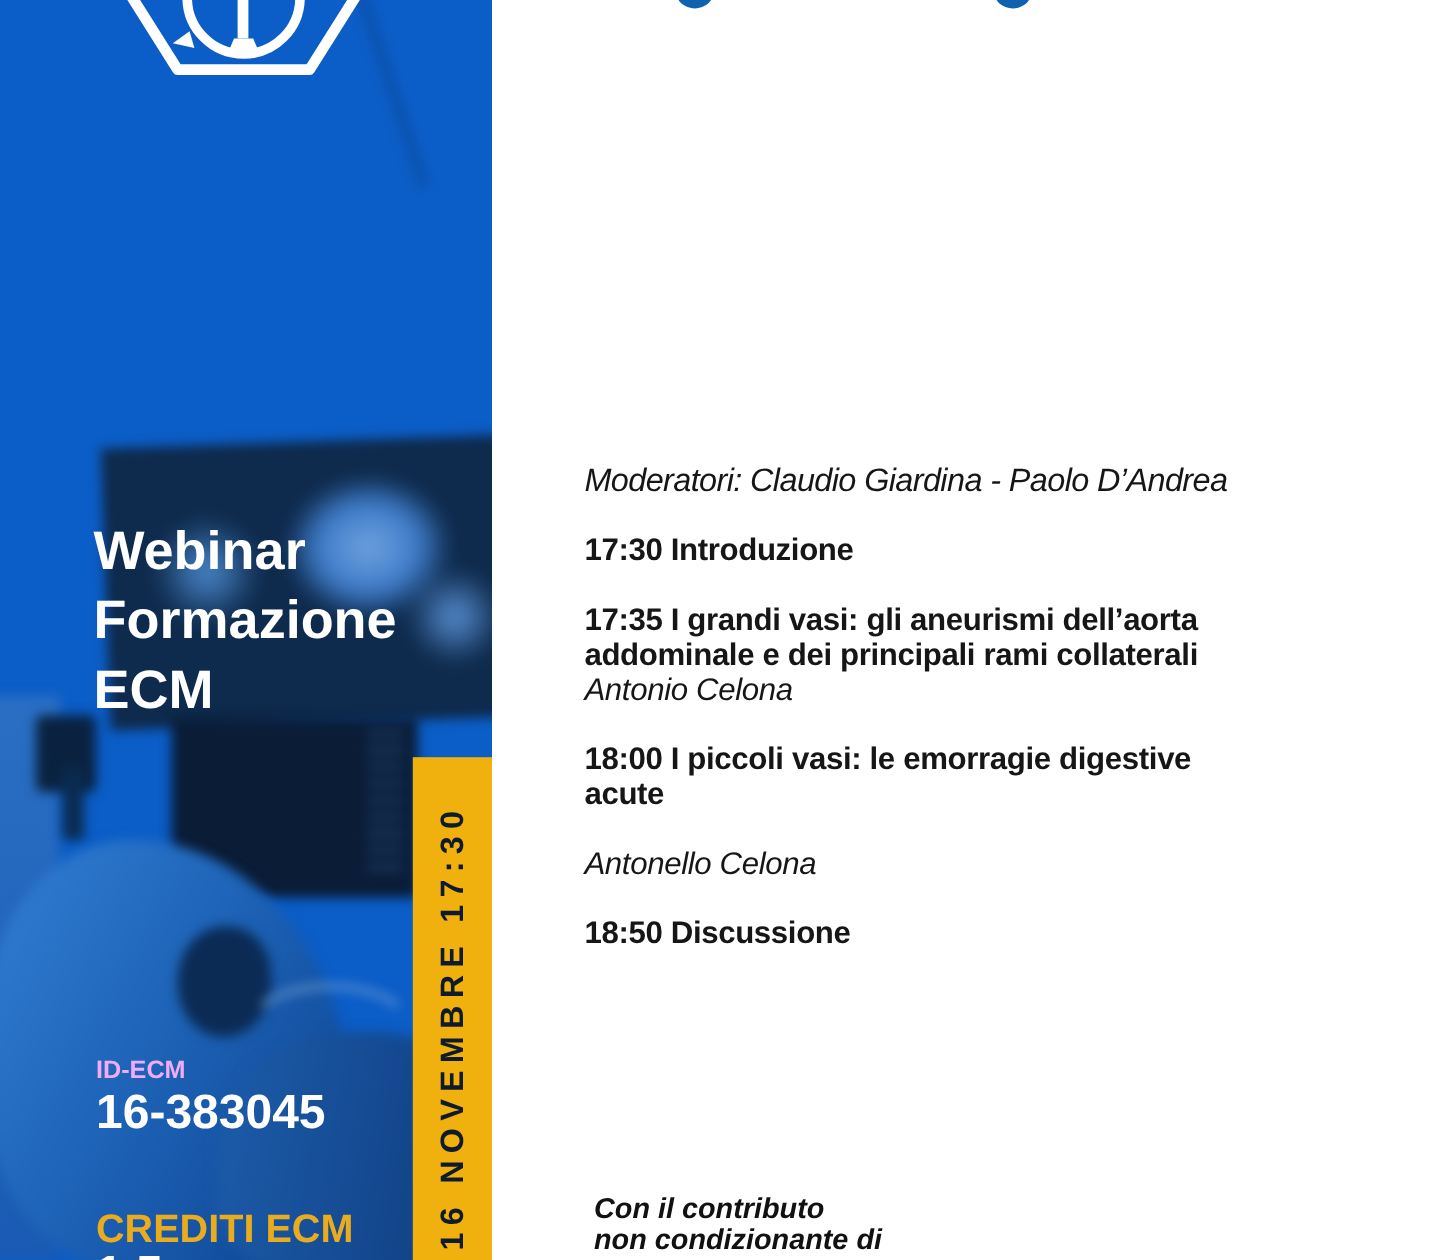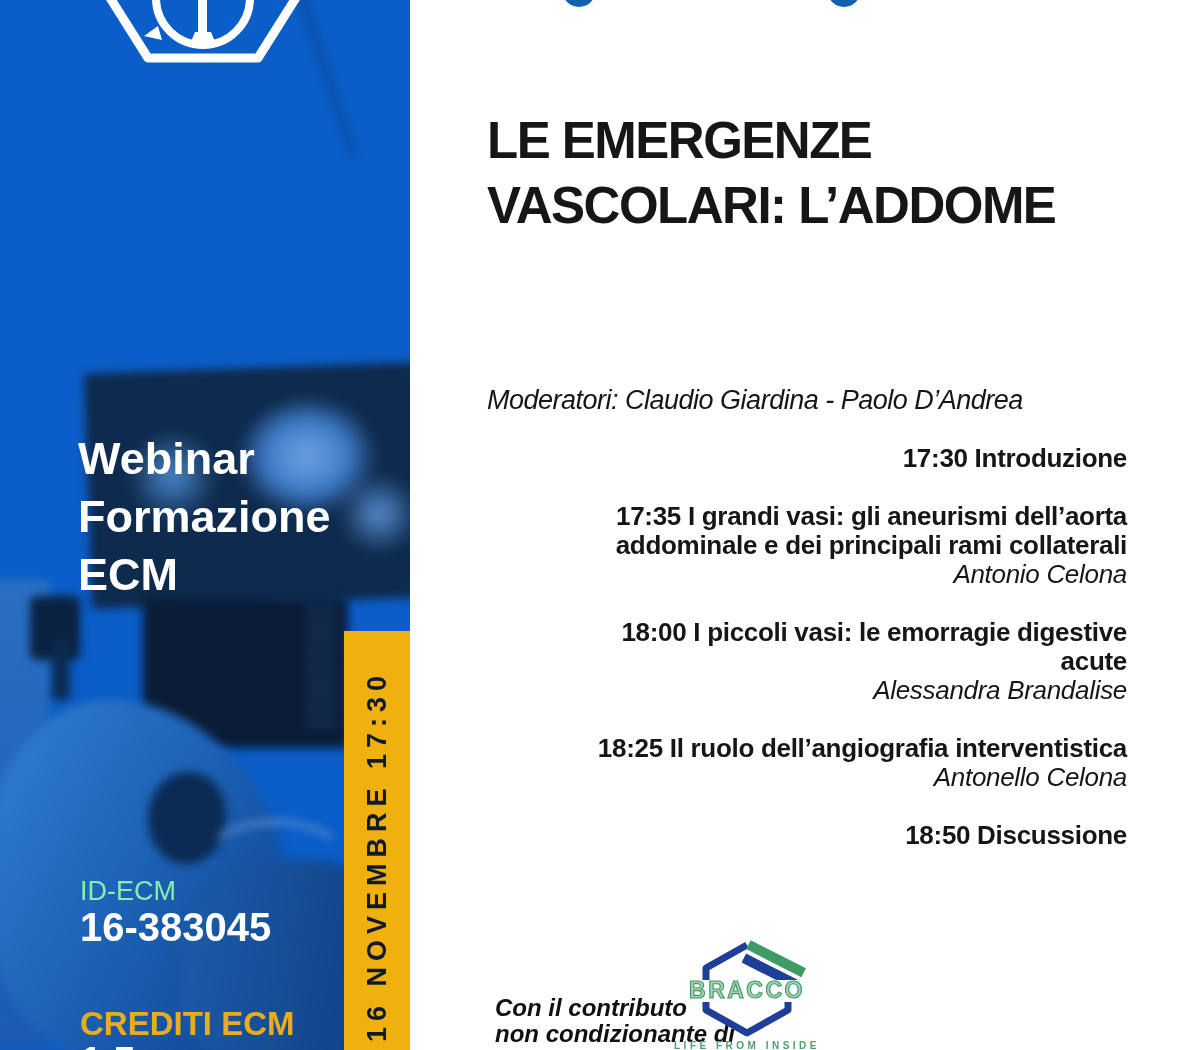--- a/index.html
+++ b/index.html
@@ -26,21 +26,21 @@
   .head { left:148px; top:772px; width:78px; height:92px; background:#0B2B55; border-radius:50% 45% 50% 48%; filter:blur(5px); }
   .cable { left:200px; top:820px; width:150px; height:90px; border:4px solid #7FA8D8; border-color:#7FA8D8 transparent transparent transparent; border-radius:50%; filter:blur(3px); opacity:.8; background:transparent; }
   .diag { left:322px; top:-20px; width:7px; height:180px; background:#0A4FA6; transform:rotate(-18deg); filter:blur(2px); }
 
   .society-logo { position:absolute; left:88px; top:0; width:240px; height:100px; }
 
   .webinar-title { position:absolute; left:78px; top:430px; width:320px; color:#ffffff;
     font-size:45px; font-weight:bold; line-height:58px; white-space:pre-line; }
 
   .id-ecm { position:absolute; left:80px; top:878px; }
-  .id-ecm .label { color:#86efac; font-weight:normal; font-size:27px; line-height:27px; }
+  .id-ecm .label { color:#f0abfc; font-weight:bold; font-size:21px; line-height:27px; }
   .id-ecm .value { color:#ffffff; font-weight:bold; font-size:40px; line-height:44px; }
 
   .crediti { position:absolute; left:80px; top:1010px; }
   .crediti .label { color:#E8AC1E; font-weight:bold; font-size:33px; line-height:27px; }
   .crediti .value { color:#ffffff; font-weight:bold; font-size:40px; line-height:44px; margin-top:2px; }
 
   
   .date-band { position:absolute; left:344px; top:631px; width:66px; height:419px; background:#F0B10E; }
   .date-band-text { position:absolute; top:100%; left:0; transform:rotate(-90deg); transform-origin:0 0;
     width:419px; height:66px; line-height:66px; padding-left:8px;
@@ -50,21 +50,21 @@
   .main { position:absolute; left:410px; top:0; width:790px; height:1050px; background:#ffffff; }
   .top-dot { position:absolute; width:32px; height:30px; border-radius:50%; background:#1162AE; top:-23px; }
   .dot-a { left:153px; }
   .dot-b { left:418px; }
 
   .event-title { position:absolute; left:77px; top:108px; width:640px; color:#161616;
     font-size:51px; font-weight:bold; line-height:65px; letter-spacing:-1.5px; white-space:pre-line; }
 
   .program-wrap { position:absolute; left:77px; top:384px; width:640px; color:#161616; }
   .moderators { font-style:italic; font-size:27px; line-height:33px; margin-bottom:27px; letter-spacing:-0.5px; }
-  .program-item { margin-bottom:29px;text-align:right; }
+  .program-item { margin-bottom:29px; }
   .program-title { font-weight:bold; font-size:26px; line-height:29px; letter-spacing:-0.3px; white-space:pre-line; }
   .program-speaker { font-style:italic; font-size:26px; line-height:29px; letter-spacing:-0.3px; }
   .program-speaker:empty { display:none; }
 
   
   .contribution-note { position:absolute; left:85px; top:995px; color:#111111;
     font-weight:bold; font-style:italic; font-size:24px; line-height:26px; white-space:pre-line; }
   .bracco { position:absolute; left:262px; top:938px; width:150px; text-align:center; }
   .bracco-tagline { margin-top:-2px; color:#4E9E6F; font-size:10px; font-weight:bold; letter-spacing:3.5px; white-space:nowrap; }
 </style>
@@ -119,64 +119,48 @@
     <div class="date-band">
       <div class="date-band-text">16 NOVEMBRE 17:30</div>
     </div>
   </div>
 
   <div class="main">
 
     <div class="top-dot dot-a"></div>
     <div class="top-dot dot-b"></div>
 
-    <h1 class="event-title">LE EMERGENZE
-VASCOLARI: L’ADDOME</h1>
 
     <div class="program-wrap">
       <div class="moderators">Moderatori: Claudio Giardina - Paolo D’Andrea</div>
       <div id="program-list">
   <div class="program-item">
     <div class="program-title">17:30 Introduzione</div>
 
   </div>
 
   <div class="program-item">
     <div class="program-title">17:35 I grandi vasi: gli aneurismi dell’aorta
 addominale e dei principali rami collaterali</div>
     <div class="program-speaker">Antonio Celona</div>
   </div>
 
   <div class="program-item">
     <div class="program-title">18:00 I piccoli vasi: le emorragie digestive
 acute</div>
-    <div class="program-speaker">Alessandra Brandalise</div>
   </div>
 
   <div class="program-item">
-    <div class="program-title">18:25 Il ruolo dell’angiografia interventistica</div>
     <div class="program-speaker">Antonello Celona</div>
   </div>
 
   <div class="program-item">
     <div class="program-title">18:50 Discussione</div>
 
   </div>
 </div>
     </div>
 
     <div class="contribution-note">Con il contributo
 non condizionante di</div>
 
-    <div class="bracco">
-      <svg width="150" height="100" viewBox="0 0 150 100" xmlns="http://www.w3.org/2000/svg">
-        <path d="M 75,7 L 34,30 L 34,72 L 75,95 L 116,72 L 116,52" fill="none" stroke="#1E3F97" stroke-width="7" stroke-linejoin="round"></path>
-        <g transform="rotate(27 100 22)">
-          <rect x="72" y="14" width="62" height="10" fill="#3D9B63"></rect>
-          <rect x="74" y="28" width="64" height="10" fill="#1E3F97"></rect>
-        </g>
-        <rect x="0" y="42" width="150" height="22" fill="#ffffff"></rect>
-        <text x="75" y="60" text-anchor="middle" font-family="Liberation Sans, sans-serif" font-size="23" font-weight="bold" letter-spacing="2.5" fill="#A9CFB6" stroke="#3D9B63" stroke-width="1.1">BRACCO</text>
-      </svg>
-      <div class="bracco-tagline">LIFE FROM INSIDE</div>
-    </div>
   </div>
 </div>
 
 </body></html>

